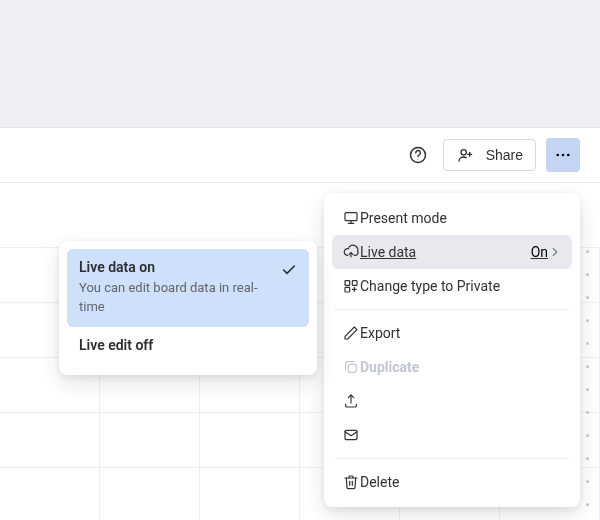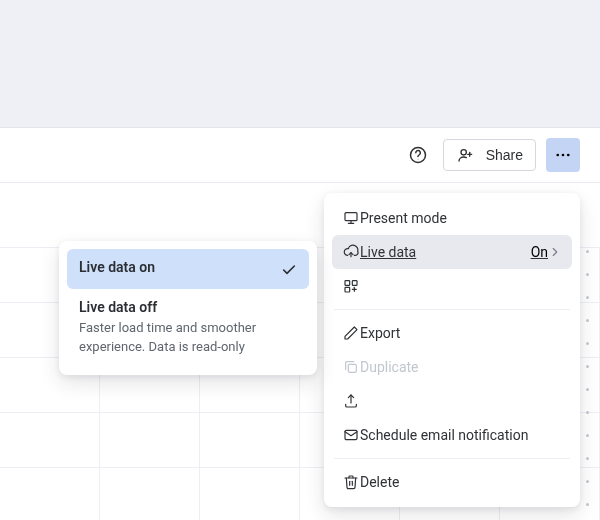--- a/index.html
+++ b/index.html
@@ -97,21 +97,21 @@
       display: flex;
       align-items: center;
       height: 34px;
       padding: 0 10px;
       border-radius: 6px;
       font-size: 14px;
       color: #2f3236;
       cursor: pointer;
     }
     .menu-item.selected { background: #e7e9ef; text-decoration: underline; }
-    .menu-item.disabled { color: #c2c6cf; cursor: default; }
+    .menu-item.disabled { color: #c2c6cf; cursor: default; font-weight: bold; }
     .menu-item .label { flex: 1; }
     .menu-item .status { color: #000000; font-size: 14px; }
     .menu-sep { height: 1px; background: #ebedf2; margin: 6px 2px; }
     .menu-icon { width: 18px; height: 18px; flex-shrink: 0; display:flex; align-items:center; justify-content:center; }
     .submenu {
       position: absolute;
       top: 113px;
       right: 283px;
       width: 258px;
       background: #ffffff;
@@ -271,20 +271,21 @@
     <div class="menu-item">
       <span class="menu-icon">
         <svg width="16" height="16" viewBox="0 0 24 24" fill="none" stroke="currentColor" stroke-width="1.8" stroke-linecap="round" stroke-linejoin="round">
             <rect x="3" y="4" width="7" height="7" rx="1"></rect>
             <rect x="14" y="4" width="7" height="7" rx="1"></rect>
             <rect x="3" y="14" width="7" height="7" rx="1"></rect>
             <path d="M17 14v6"></path>
             <path d="M14 17h6"></path>
           </svg>
       </span>
+      <span class="label">Change type to Private</span>
     </div>
 
     <div class="menu-sep"></div>
 
     <div class="menu-item">
       <span class="menu-icon">
         <svg width="16" height="16" viewBox="0 0 24 24" fill="none" stroke="currentColor" stroke-width="1.8" stroke-linecap="round" stroke-linejoin="round">
             <path d="M17 3l4 4L7 21H3v-4L17 3z"></path>
           </svg>
       </span>
@@ -311,21 +312,20 @@
       </span>
     </div>
 
     <div class="menu-item">
       <span class="menu-icon">
         <svg width="16" height="16" viewBox="0 0 24 24" fill="none" stroke="currentColor" stroke-width="1.8" stroke-linecap="round" stroke-linejoin="round">
             <rect x="3" y="5" width="18" height="14" rx="2"></rect>
             <polyline points="3 7 12 13 21 7"></polyline>
           </svg>
       </span>
-      <span class="label">Schedule email notification</span>
     </div>
 
     <div class="menu-sep"></div>
 
     <div class="menu-item">
       <span class="menu-icon">
         <svg width="16" height="16" viewBox="0 0 24 24" fill="none" stroke="currentColor" stroke-width="1.8" stroke-linecap="round" stroke-linejoin="round">
             <polyline points="3 6 5 6 21 6"></polyline>
             <path d="M19 6l-1 14a2 2 0 0 1-2 2H8a2 2 0 0 1-2-2L5 6"></path>
             <path d="M10 11v6"></path>
@@ -337,32 +337,32 @@
     </div>
 
   </div>
 
   <div class="submenu">
 
     <div class="sub-option active">
       <div class="row">
         <div style="flex:1">
           <div class="sub-title">Live data on</div>
+          <div class="sub-desc">You can edit board data in real-time</div>
         </div>
         <span class="sub-check">
           <svg width="16" height="16" viewBox="0 0 24 24" fill="none" stroke="currentColor" stroke-width="2.4" stroke-linecap="round" stroke-linejoin="round">
               <polyline points="20 6 9 17 4 12"></polyline>
             </svg>
         </span>
       </div>
     </div>
 
     <div class="sub-option">
-      <div class="sub-title">Live data off</div>
-      <div class="sub-desc">Faster load time and smoother experience. Data is read-only</div>
+      <div class="sub-title">Live edit off</div>
     </div>
 
   </div>
 
   <div class="dots-row" style="top:122px">
     <div class="tiny-dot"></div>
       <div class="tiny-dot"></div>
       <div class="tiny-dot"></div>
       <div class="tiny-dot"></div>
       <div class="tiny-dot"></div>

